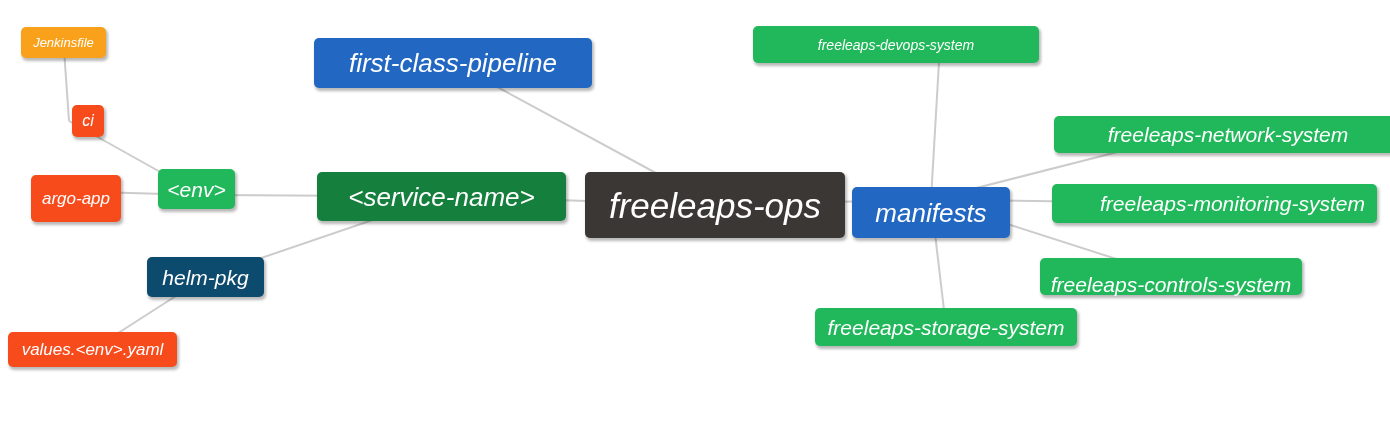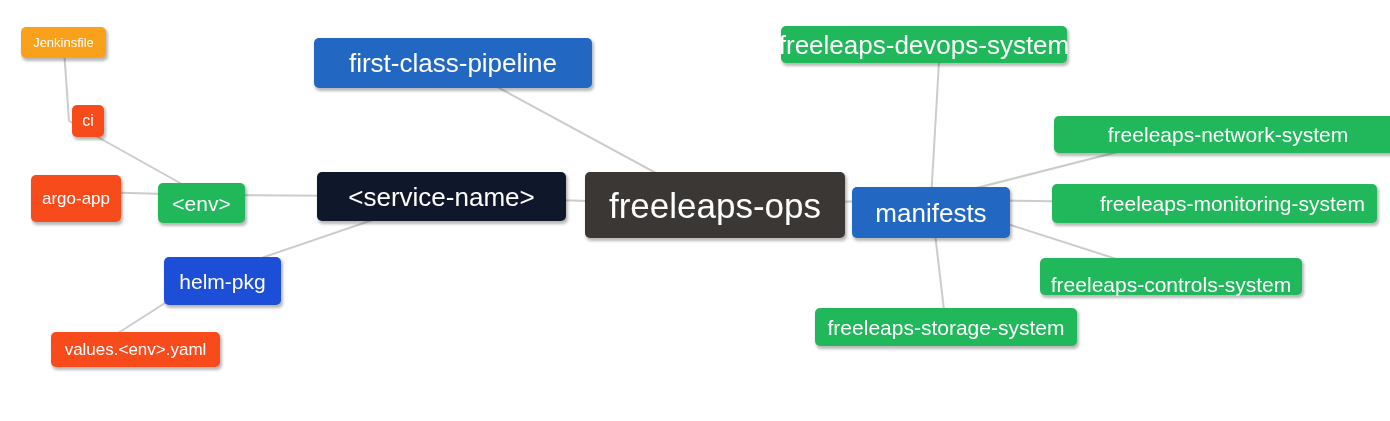--- a/index.html
+++ b/index.html
@@ -7,20 +7,21 @@
     padding: 0;
     background: #ffffff;
     font-family: "Liberation Sans", sans-serif;
   }
   .canvas {
     position: relative;
     width: 1390px;
     height: 421px;
     background: #ffffff;
     overflow: hidden;
+    font-style: italic;
   }
   #edge-layer {
     position: absolute;
     left: 0; top: 0;
     width: 1390px;
     height: 421px;
     z-index: 1;
   }
   .node {
     position: absolute;
@@ -61,42 +62,42 @@
   <div id="node-layer">
       <div class="node" style="left: 21px; top: 27px; width: 85px; height: 31px; background: rgb(249, 161, 27); font-size: 13px;">
         <span>Jenkinsfile</span>
       </div>
       <div class="node" style="left: 53px; top: 105px; width: 32px; height: 32px; background: rgb(248, 75, 28); font-size: 16px; margin-left: 19px;">
         <span>ci</span>
       </div>
       <div class="node" style="left: 31px; top: 175px; width: 90px; height: 47px; background: rgb(248, 75, 28); font-size: 17px;">
         <span>argo-app</span>
       </div>
-      <div class="node" style="left: 158px; top: 183px; width: 87px; height: 40px; background: rgb(32, 184, 90); font-size: 21px;">
+      <div class="node" style="left: 158px; top: 169px; width: 77px; height: 40px; background: rgb(32, 184, 90); font-size: 21px;">
         <span>&lt;env&gt;</span>
       </div>
-      <div class="node" style="left: 164px; top: 257px; width: 117px; height: 48px; background: #1d4ed8; font-size: 21px;">
+      <div class="node" style="left: 147px; top: 257px; width: 117px; height: 40px; background: #0c4a6e; font-size: 21px;">
         <span>helm-pkg</span>
       </div>
-      <div class="node" style="left: 8px; top: 332px; width: 169px; height: 35px; background: rgb(248, 75, 28); font-size: 17px; margin-left: 43px;">
+      <div class="node" style="left: 8px; top: 332px; width: 169px; height: 35px; background: rgb(248, 75, 28); font-size: 17px;">
         <span>values.&lt;env&gt;.yaml</span>
       </div>
-      <div class="node" style="left: 317px; top: 172px; width: 249px; height: 49px; background: #0f172a; font-size: 26px;">
+      <div class="node" style="left: 317px; top: 172px; width: 249px; height: 49px; background: #15803d; font-size: 26px;">
         <span>&lt;service-name&gt;</span>
       </div>
       <div class="node" style="left: 314px; top: 38px; width: 278px; height: 50px; background: rgb(34, 104, 195); font-size: 26px;">
         <span>first-class-pipeline</span>
       </div>
       <div class="node" style="left: 585px; top: 172px; width: 260px; height: 66px; background: rgb(59, 55, 53); font-size: 35px;">
         <span>freeleaps-ops</span>
       </div>
       <div class="node" style="left: 852px; top: 174px; width: 158px; height: 51px; background: rgb(34, 104, 195); font-size: 26px; margin-top: 13px;">
         <span>manifests</span>
       </div>
-      <div class="node" style="left: 781px; top: 26px; width: 286px; height: 37px; background: rgb(32, 184, 90); font-size: 26px;">
+      <div class="node" style="left: 753px; top: 26px; width: 286px; height: 37px; background: rgb(32, 184, 90); font-size: 14px;">
         <span>freeleaps-devops-system</span>
       </div>
       <div class="node" style="left: 1054px; top: 116px; width: 348px; height: 37px; background: rgb(32, 184, 90); font-size: 21px;">
         <span>freeleaps-network-system</span>
       </div>
       <div class="node" style="left: 1052px; top: 184px; width: 325px; height: 39px; background: rgb(32, 184, 90); font-size: 21px; padding-left: 36px;">
         <span>freeleaps-monitoring-system</span>
       </div>
       <div class="node" style="left: 1040px; top: 258px; width: 262px; height: 37px; background: rgb(32, 184, 90); font-size: 21px; align-items: flex-end;">
         <span>freeleaps-controls-system</span>

